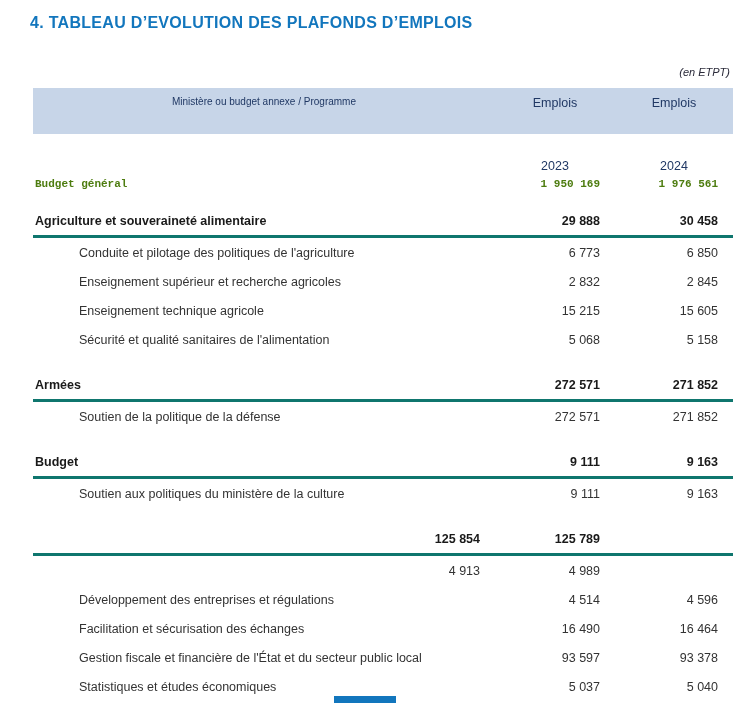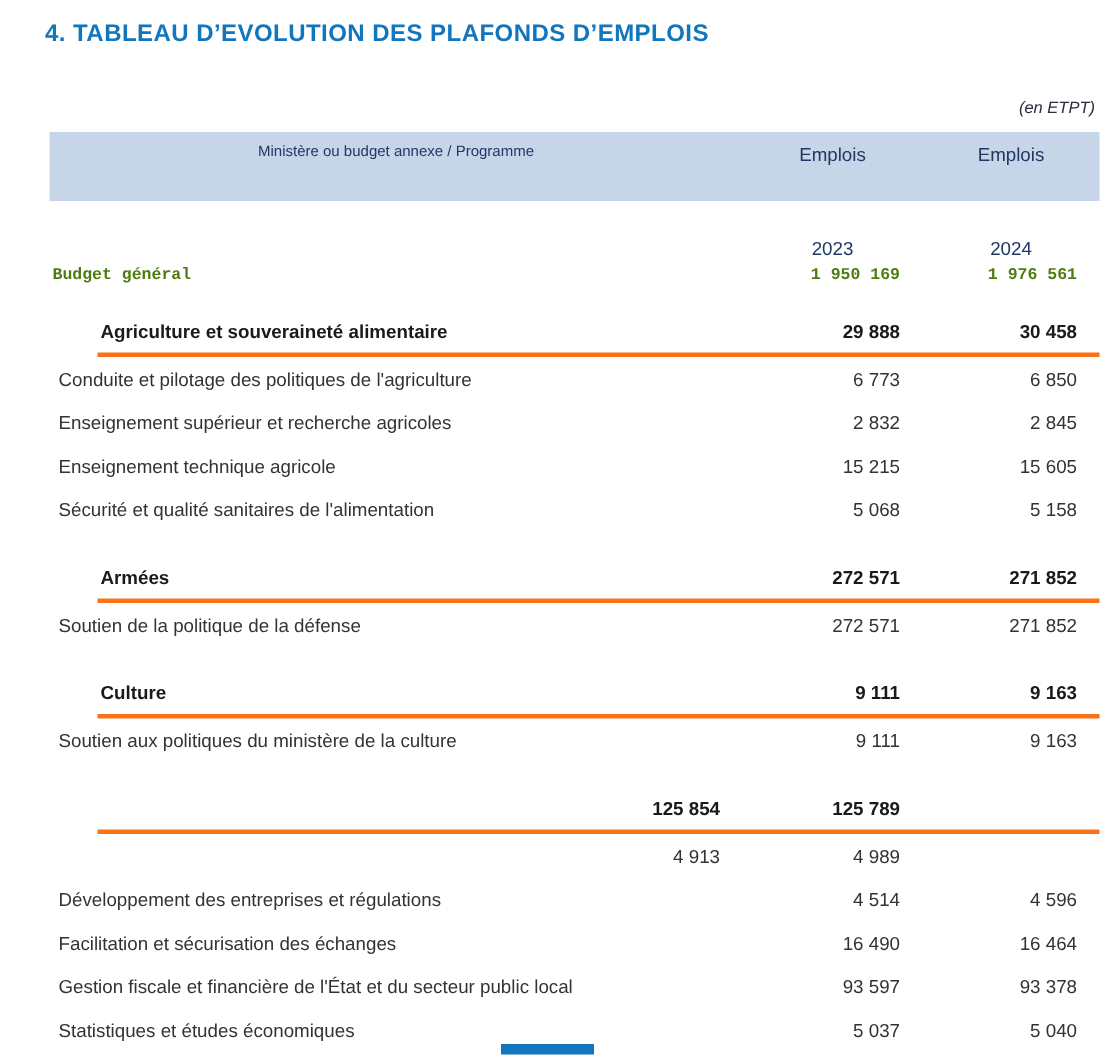--- a/index.html
+++ b/index.html
@@ -35,25 +35,25 @@
   }
   .num { text-align:right; padding-right:15px; white-space:nowrap; }
   .total-row {
     margin-top:44px; margin-bottom:6px;
     color:#4d7c0f; font-weight:bold; font-size:11px;font-family:Liberation Mono, monospace;
   }
   .total-row .label { padding-left:2px; }
   .section { margin-top:18px; }
   .section-head {
     font-weight:bold; font-size:12.5px; color:#1a1a1a;
-    padding:6px 0 7px; border-bottom:3px solid #f97316;margin-left:32px;
+    padding:6px 0 7px; border-bottom:3px solid #0f766e;
   }
   .section-head .label { padding-left:2px; }
   .program-row {
-    font-size:12.5px; color:#333333; height:29px;
+    font-size:12.5px; color:#333333; height:29px;margin-left:40px;
   }
   .program-row .label { padding-left:6px; }
   .footer-mark {
     position:absolute; left:334px; top:696px; width:62px; height:7px; background:#1276bd;
   }
 </style>
 </head>
 <body>
 
 <div class="page-title">4. TABLEAU D’EVOLUTION DES PLAFONDS D’EMPLOIS</div>
@@ -115,21 +115,21 @@
     </div>
     <div class="grid-row program-row">
       <div class="label">Soutien de la politique de la défense</div>
       <div class="num">272 571</div>
       <div class="num">271 852</div>
     </div>
   </div>
 
   <div class="section">
     <div class="grid-row section-head">
-      <div class="label">Culture</div>
+      <div class="label">Budget</div>
       <div class="num">9 111</div>
       <div class="num">9 163</div>
     </div>
     <div class="grid-row program-row">
       <div class="label">Soutien aux politiques du ministère de la culture</div>
       <div class="num">9 111</div>
       <div class="num">9 163</div>
     </div>
   </div>
 

